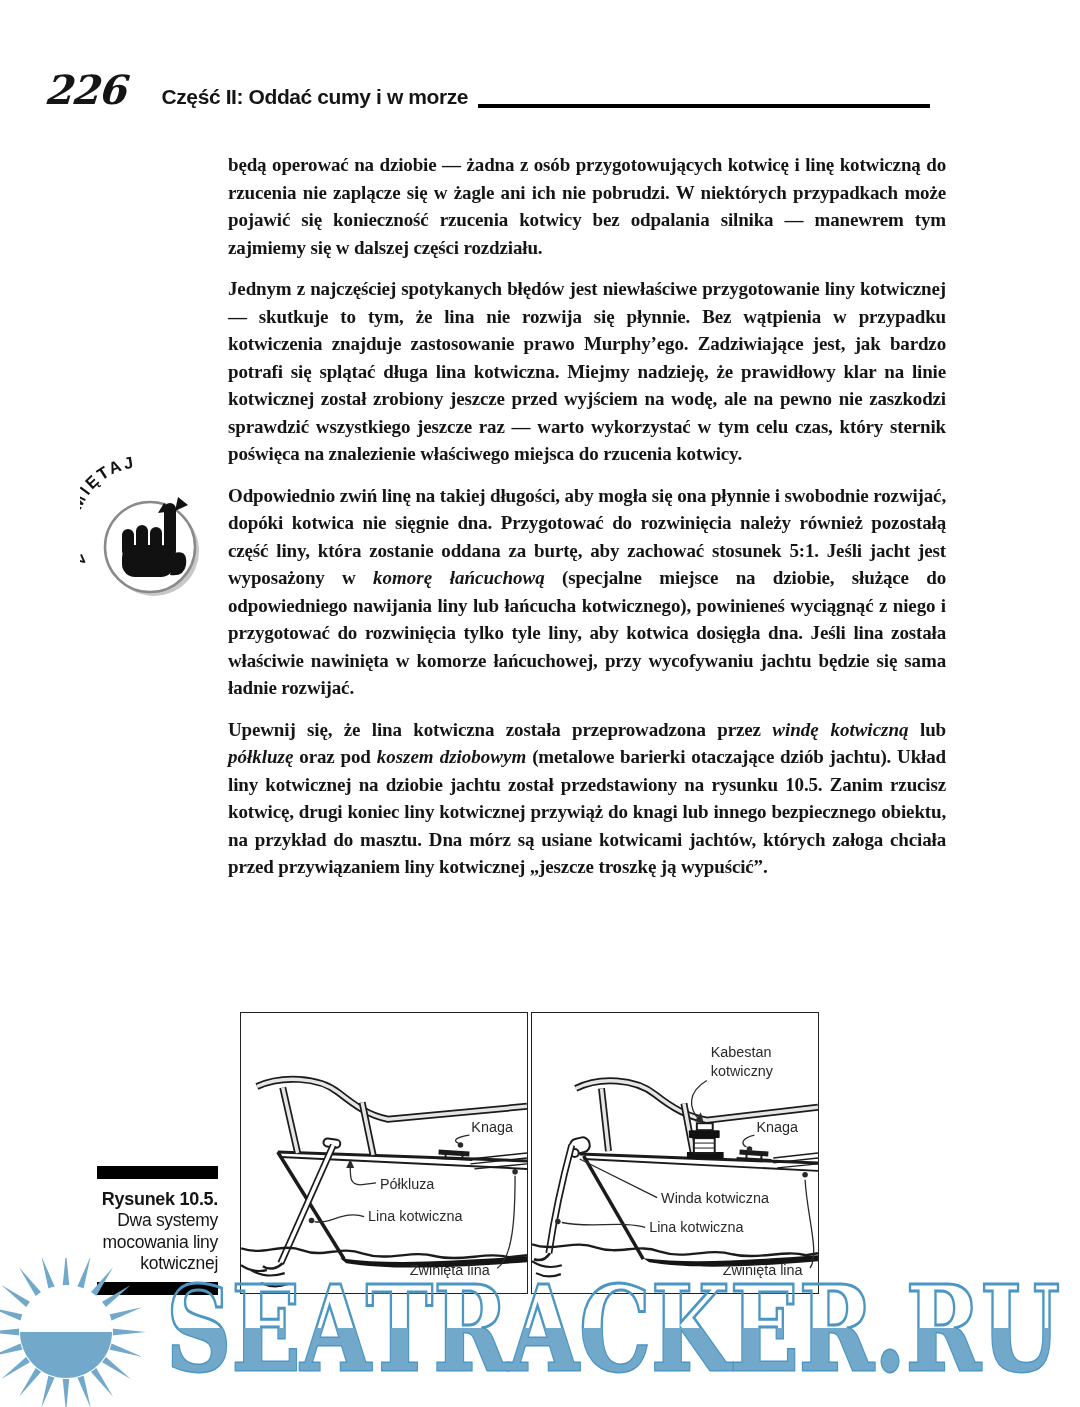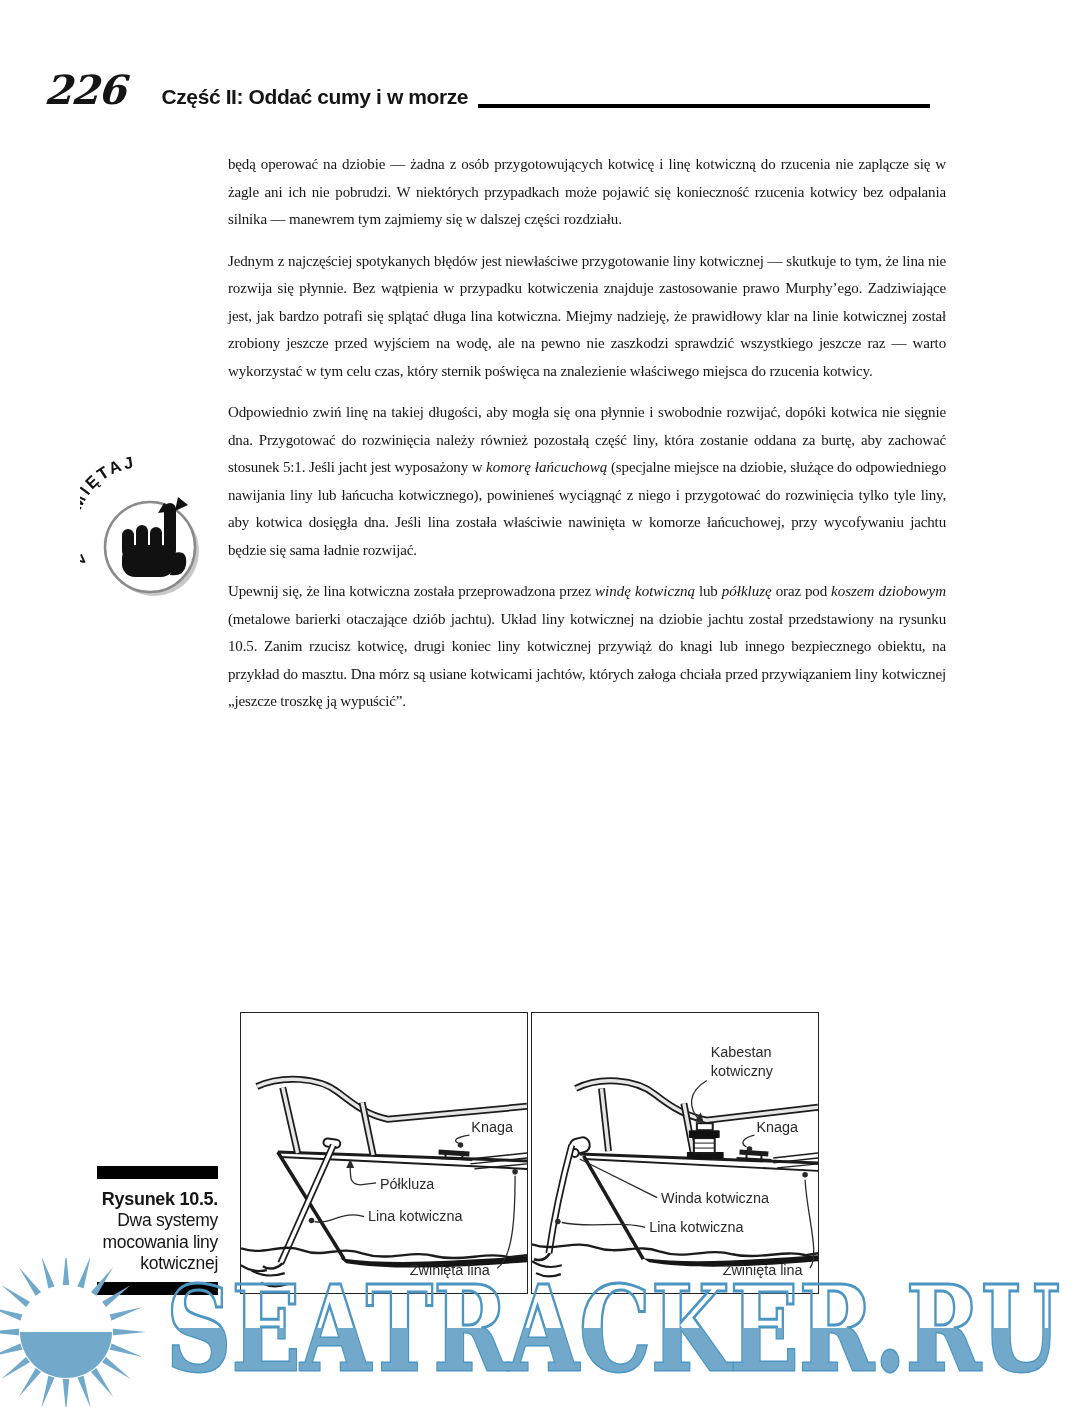--- a/index.html
+++ b/index.html
@@ -8,22 +8,22 @@
   
   .hdr{position:absolute;top:66px;left:48px;right:150px;display:flex;align-items:baseline;}
   .pagenum{font-family:"DejaVu Serif",serif;font-style:italic;font-weight:bold;
            font-size:40px;letter-spacing:-1px;transform:skewX(-6deg);}
   .htitle{font-family:Liberation Sans, sans-serif;font-weight:bold;font-size:21px;
           letter-spacing:-0.4px;margin-left:33px;white-space:nowrap;}
   .hrule{flex:1;border-bottom:4px solid #000;margin-left:10px;align-self:flex-end;
          margin-bottom:5px;}
   
   .bodycol{position:absolute;left:228px;top:151px;width:718px;}
-  .bodycol p{margin:0 0 14px 0;font-size:15px;line-height:27.5px;text-align:justify;
-             letter-spacing:-0.15px;}
+  .bodycol p{margin:0 0 14px 0;font-size:19px;line-height:27.5px;text-align:justify;
+             letter-spacing:-0.15px;font-weight:bold;}
   .bodycol p i{letter-spacing:0;}
   
   .remember{position:absolute;left:80px;top:456px;width:142px;height:152px;}
   .arc-label{font-family:"Liberation Sans",sans-serif;font-weight:bold;font-size:16.5px;
              letter-spacing:2.5px;fill:#111;}
   
   .panel{position:absolute;top:1012px;width:288px;height:282px;background:#fff;
          border:1.5px solid #222;box-sizing:border-box;}
   .panel.left{left:240px;}
   .panel.right{left:531px;}

